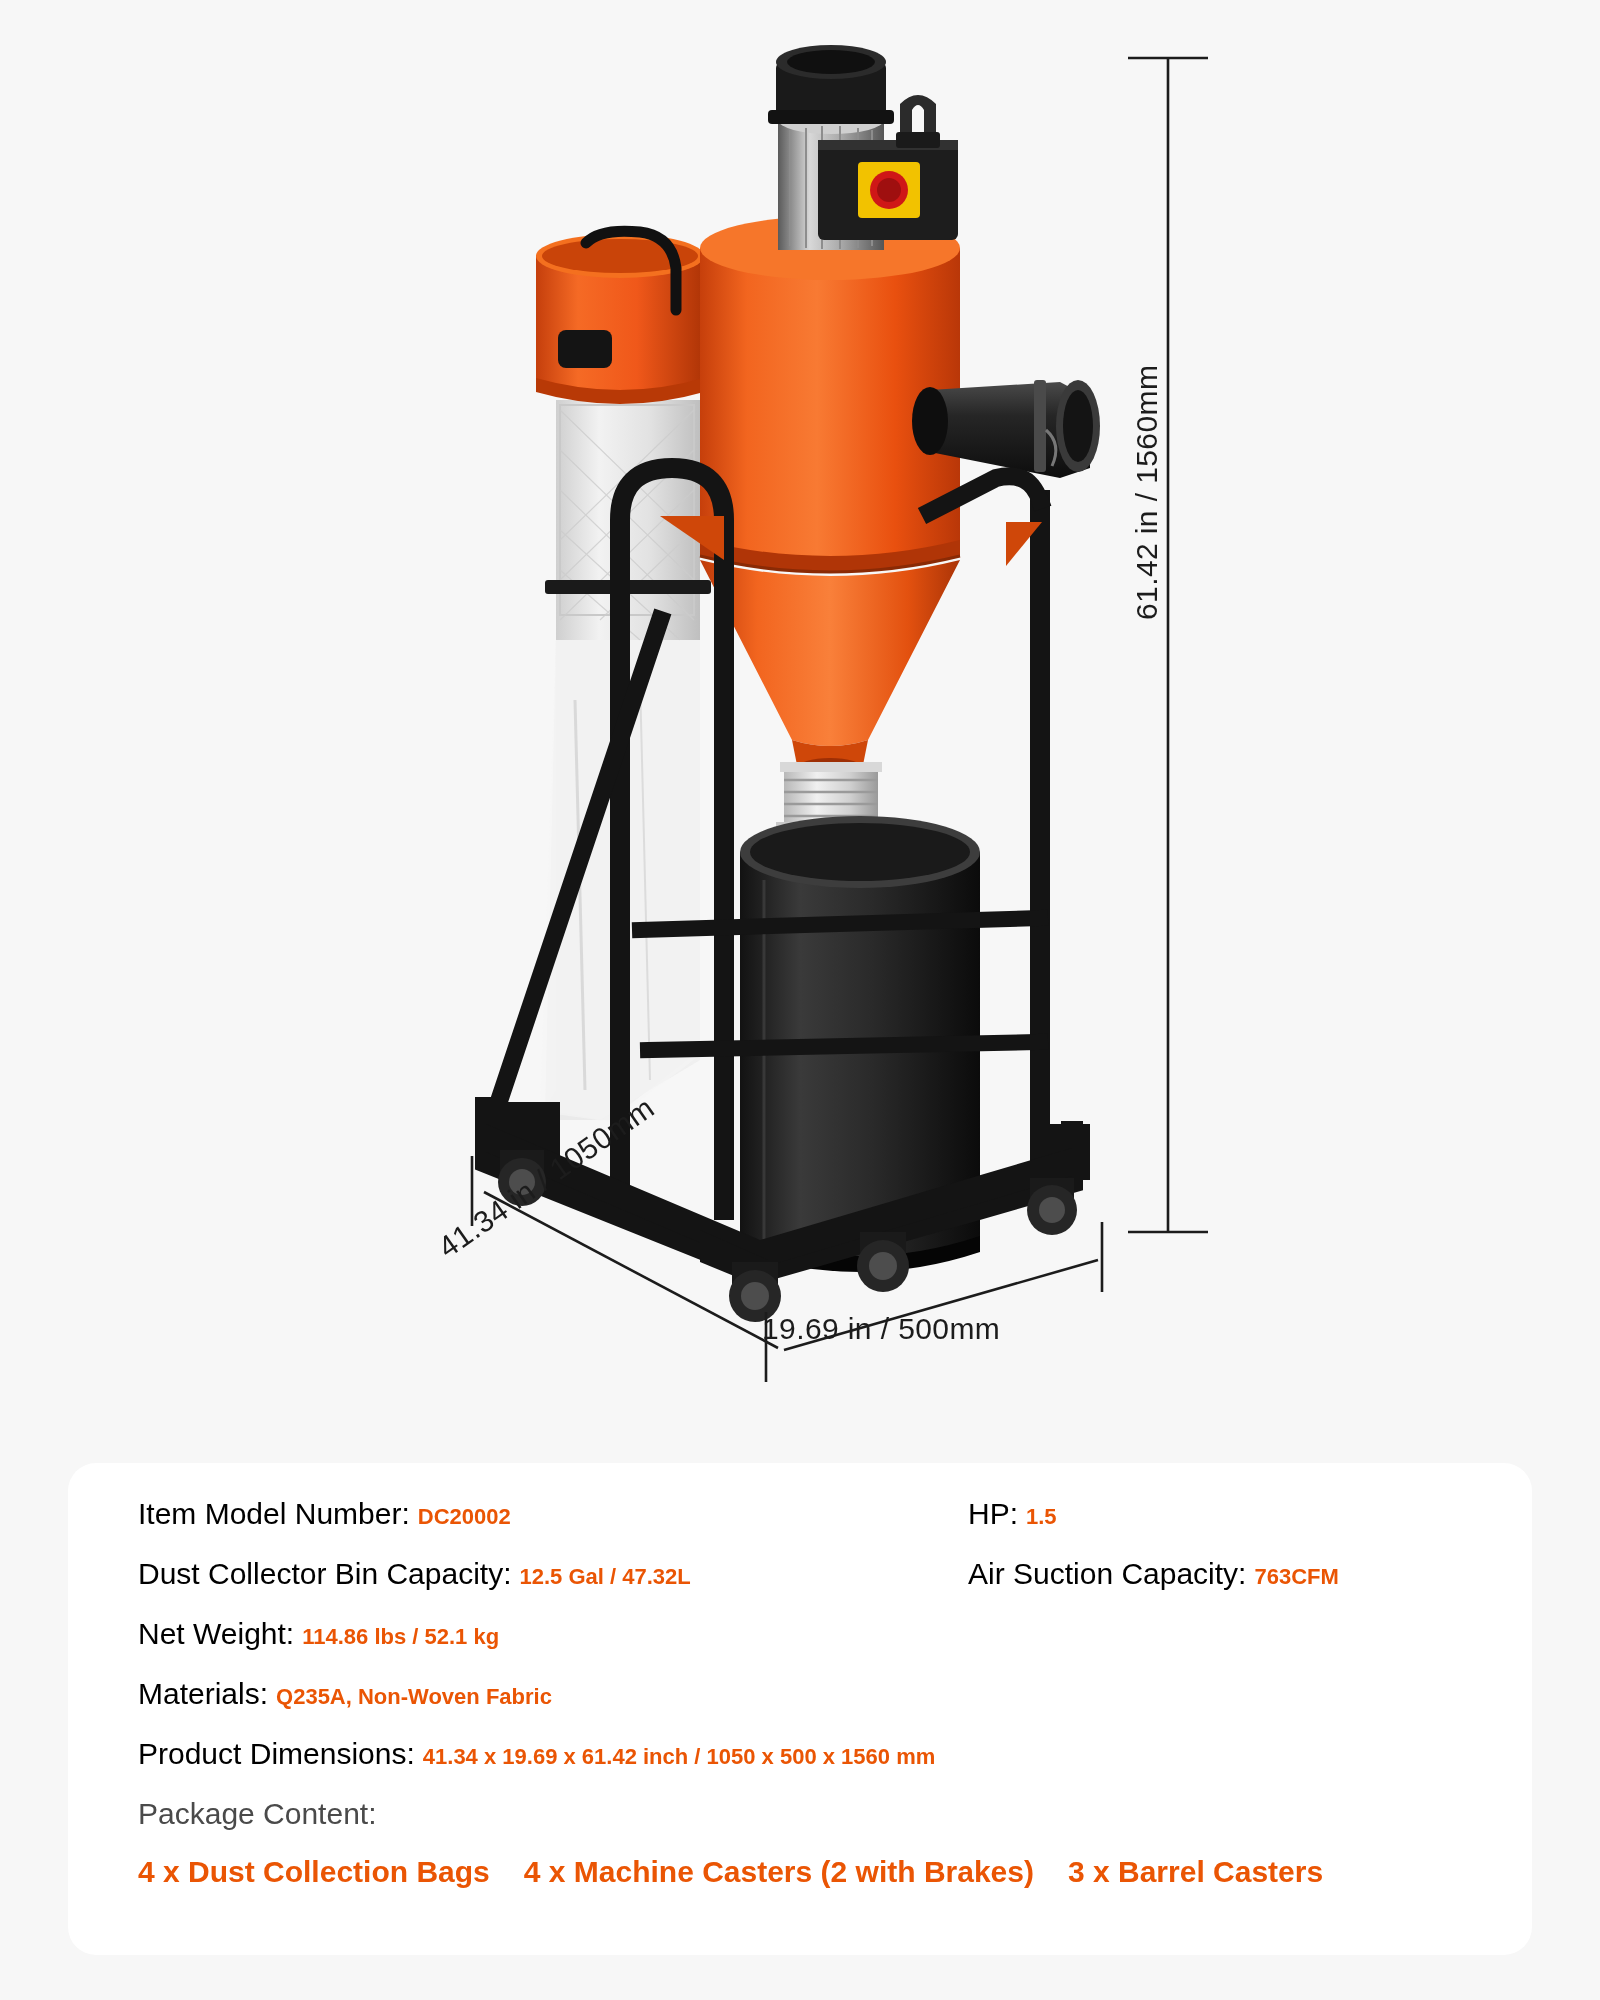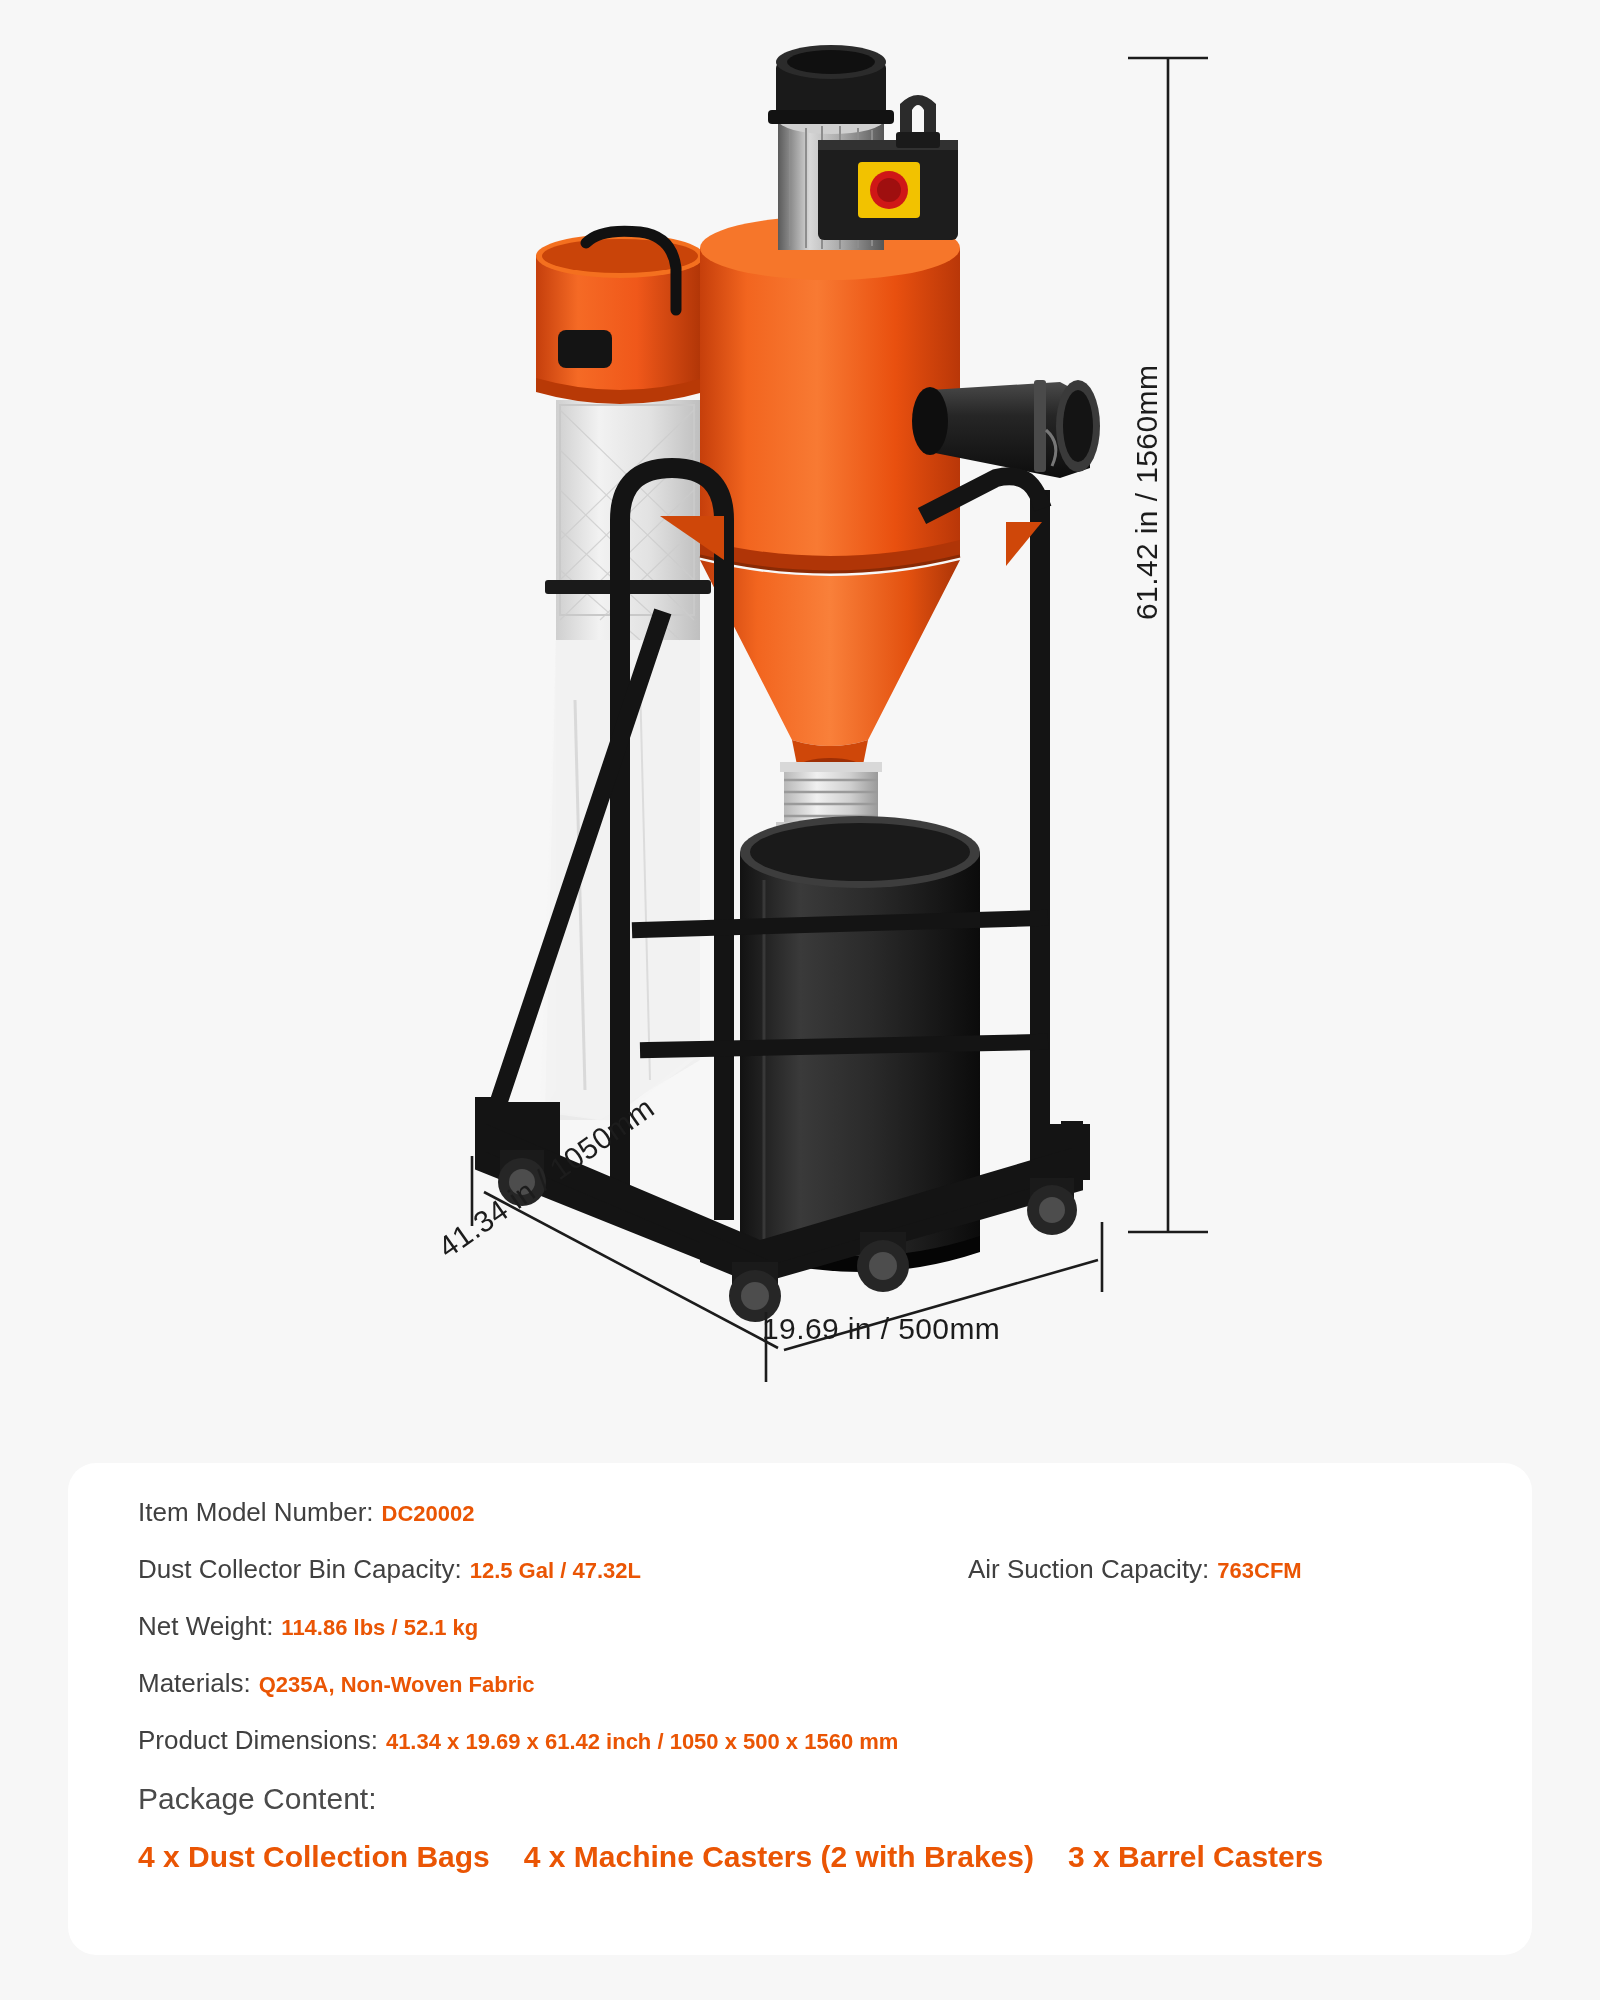--- a/index.html
+++ b/index.html
@@ -88,22 +88,22 @@
     margin-bottom: 26px;
   }
   .spec-col-left {
     width: 830px;
     flex: none;
   }
   .spec-col-right {
     flex: 1;
   }
   .spec-label {
-    color: #404040;
-    font-size: 26px;
+    color: #000000;
+    font-size: 30px;
   }
   .spec-value {
     color: #ea5504;
     font-size: 22px;
     font-weight: bold;
     margin-left: 8px;
   }
   .pkg-label {
     color: #4a4a4a;
     font-size: 30px;
@@ -361,20 +361,23 @@
   <div class="dim-text" id="dim-depth-label">41.34 in / 1050mm</div>
   <div class="dim-text" id="dim-width-label">19.69 in / 500mm</div>
 </div>
 
 <div id="spec-card">
 
   <div class="spec-row">
     <div class="spec-col-left">
       <span class="spec-label">Item Model Number:</span><span class="spec-value">DC20002</span>
     </div>
+    <div class="spec-col-right">
+      <span class="spec-label">HP:</span><span class="spec-value">1.5</span>
+    </div>
   </div>
 
   <div class="spec-row">
     <div class="spec-col-left">
       <span class="spec-label">Dust Collector Bin Capacity:</span><span class="spec-value">12.5 Gal / 47.32L</span>
     </div>
     <div class="spec-col-right">
       <span class="spec-label">Air Suction Capacity:</span><span class="spec-value">763CFM</span>
     </div>
   </div>

